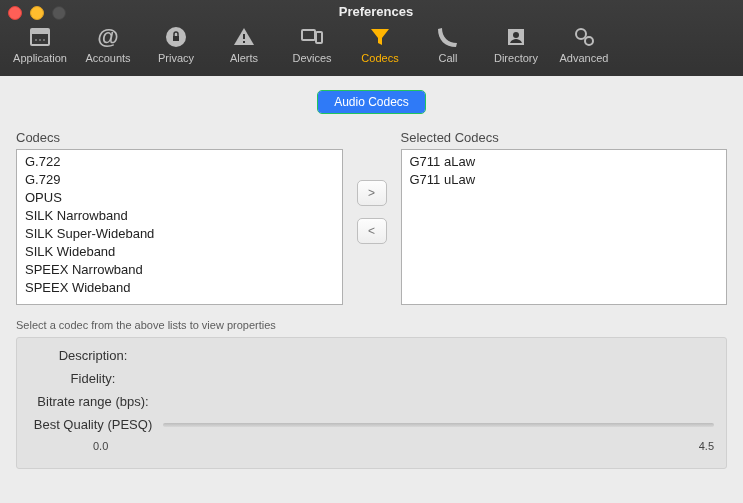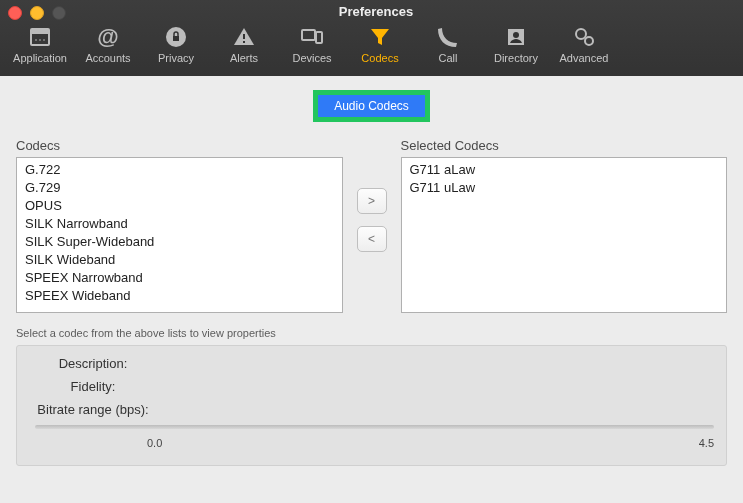--- a/index.html
+++ b/index.html
@@ -12,40 +12,40 @@
   .tl.gray{background:#555;border:1px solid #444;}
   .wtitle{position:absolute;top:4px;left:9px;right:0;text-align:center;font-size:13px;color:#eee;font-weight:600;}
   .toolbar{position:absolute;top:24px;left:0;right:0;display:flex;gap:0;padding-left:6px;}
   .tbitem{min-width:60px;padding:0 4px;display:flex;flex-direction:column;align-items:center;gap:2px;cursor:default;}
   .tbitem .ic{width:26px;height:26px;display:flex;align-items:center;justify-content:center;}
   .tbitem svg{fill:#bcbcbc;}
   .tbitem.active svg{fill:#ffb400;}
   .tbitem .lbl{font-size:11px;color:#c8c8c8;}
   .tbitem.active .lbl{color:#ffb400;}
   .body{flex:1;padding:14px 10px 10px 10px;display:flex;flex-direction:column;}
-  .seg{align-self:center;display:flex;border:5px solid #22c55e;border-radius:0;overflow:hidden;height:22px;margin-bottom:16px;}
+  .seg{align-self:center;display:flex;border:1px solid #22c55e;border-radius:5px;overflow:hidden;height:22px;margin-bottom:16px;}
   .seg button{border:none;background:#fff;padding:0 16px;font-size:12px;cursor:default;height:100%;}
   .seg button.sel{background:#2f7af7;color:#fff;}
   .seg button+button{border-left:1px solid #b5b5b5;}
   .lists{display:flex;gap:0;align-items:flex-start;padding:0 6px;}
   .col{display:flex;flex-direction:column;}
   .col.left{flex:1;}
   .col.right{flex:1;}
   .collabel{font-size:13px;color:#4a4a4a;margin-bottom:4px;}
   .listbox{background:#fff;border:1px solid #b0b0b0;height:148px;overflow:auto;padding:3px 8px;font-size:13px;line-height:18px;color:#222;}
   .listbox div{white-space:nowrap;}
   .mover{width:58px;display:flex;flex-direction:column;align-items:center;justify-content:center;gap:12px;padding-top:50px;}
   .mvb{width:28px;height:24px;border:1px solid #bfbfbf;border-radius:5px;background:linear-gradient(#fdfdfd,#eee);color:#777;font-size:12px;display:flex;align-items:center;justify-content:center;}
   .props{margin:14px 6px 6px 6px;}
   .hint{font-size:11px;color:#5c5c5c;margin-bottom:6px;}
   .propbox{background:#e2e2e2;border:1px solid #d0d0d0;border-radius:3px;padding:10px 12px 16px 12px;}
   .prow{display:flex;align-items:center;margin-bottom:8px;font-size:13px;color:#333;}
   .plabel{min-width:128px;text-align:center;}
   .slider{flex:1;height:4px;background:linear-gradient(#bcbcbc,#d8d8d8);border-radius:2px;margin-left:6px;position:relative;}
-  .slider-ticks{display:flex;justify-content:space-between;font-size:11px;color:#444;margin-left:118px;margin-top:2px;}
+  .slider-ticks{display:flex;justify-content:space-between;font-size:11px;color:#444;margin-left:64px;margin-top:2px;}
 </style>
 </head>
 <body>
 <div class="window">
 
 <div class="titlebar">
   <div class="traffic">
     <div class="tl red"></div>
     <div class="tl yellow"></div>
     <div class="tl gray"></div>
@@ -177,20 +177,21 @@
       <div class="prow">
             <span class="plabel">Description:</span>
           </div>
       <div class="prow">
             <span class="plabel">Fidelity:</span>
           </div>
       <div class="prow">
             <span class="plabel">Bitrate range (bps):</span>
           </div>
       <div class="prow">
+        <span class="plabel">Best Quality (PESQ)</span>
         <div class="slider"></div>
       </div>
       <div class="slider-ticks">
         <span>0.0</span>
         <span>4.5</span>
       </div>
     </div>
   </div>
 </div>
 

